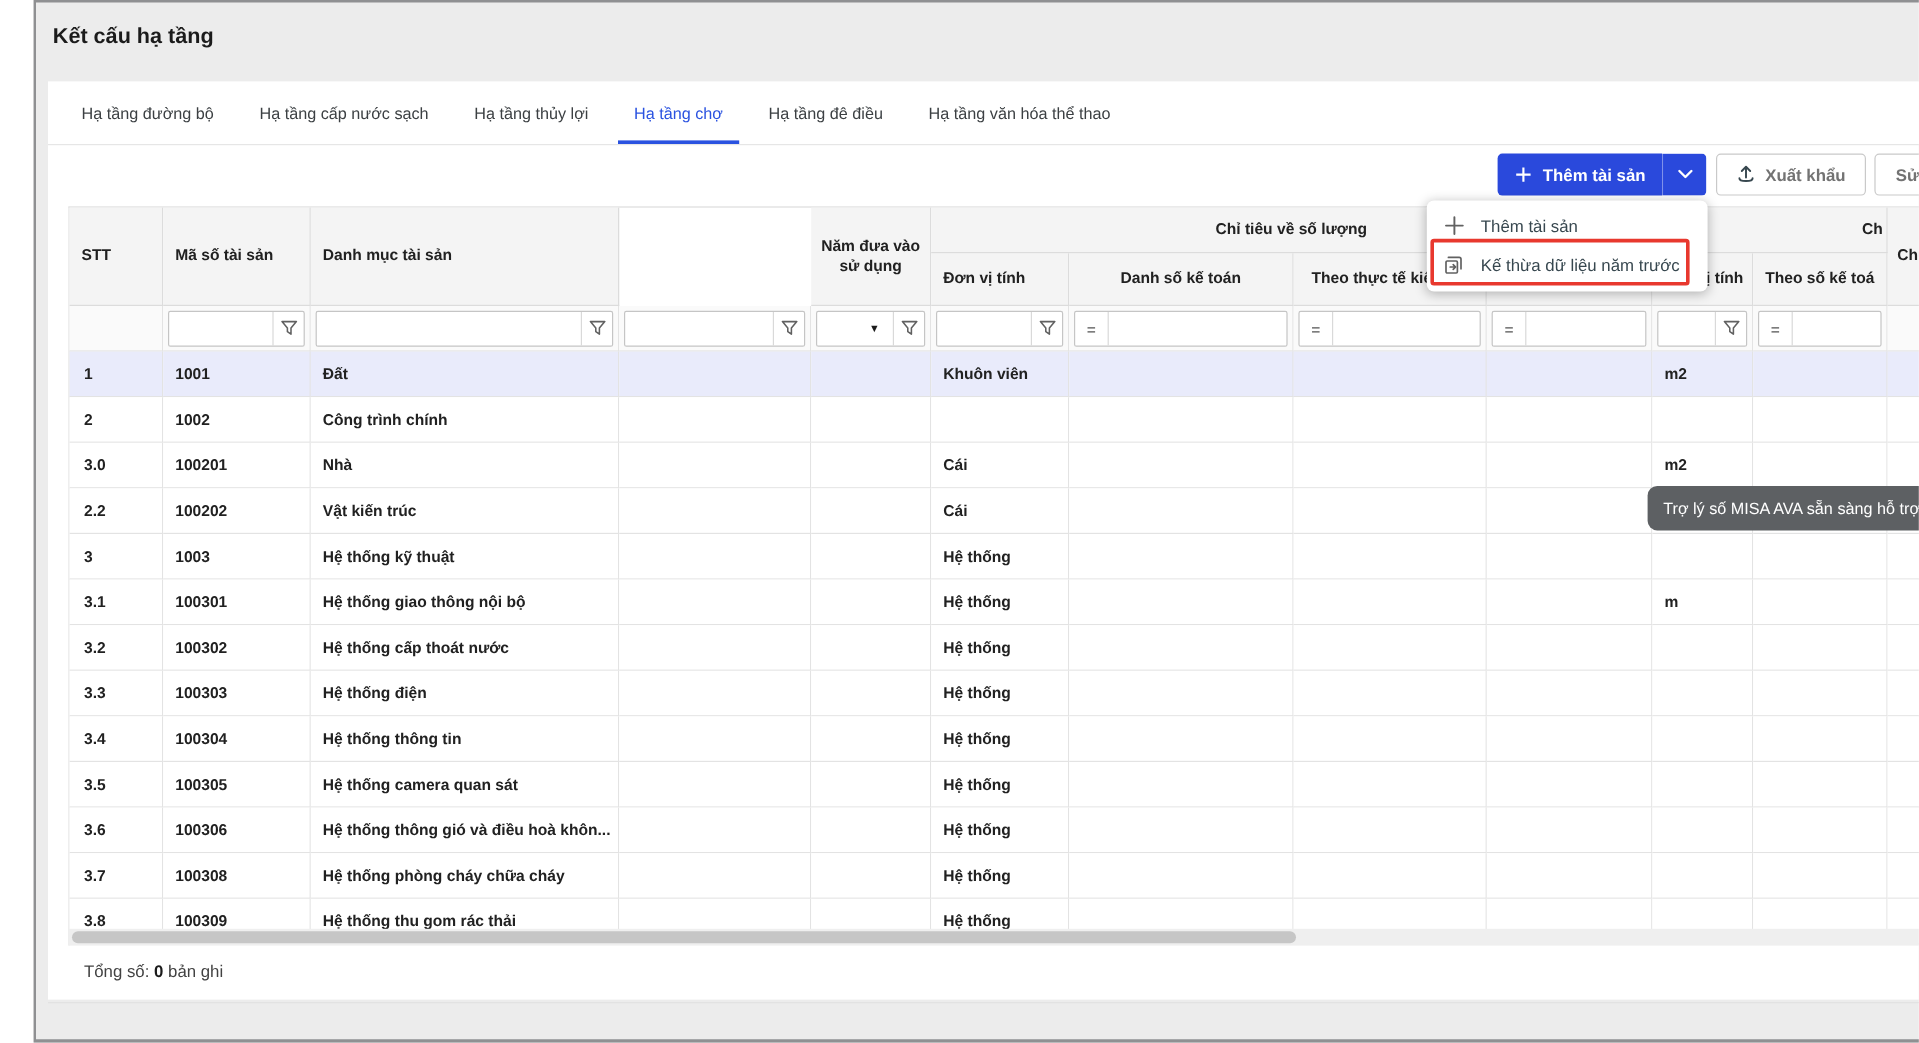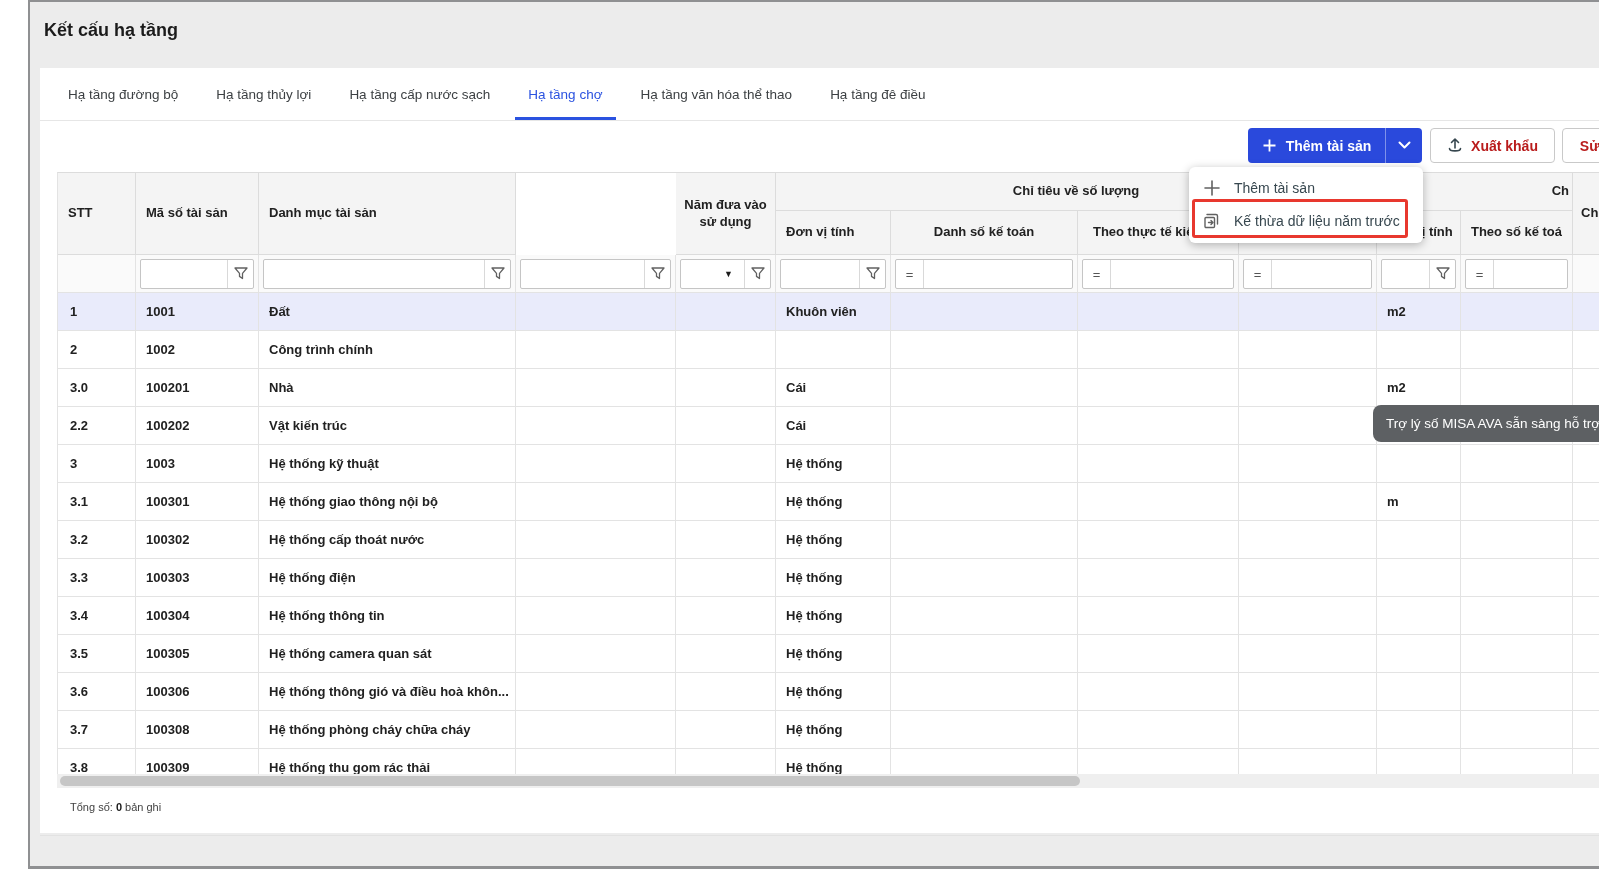--- a/index.html
+++ b/index.html
@@ -15,21 +15,21 @@
             border-bottom:1px solid #e6e6e6; display:flex; align-items:stretch; padding-left:15px; gap:12px; }
   .tab { display:flex; align-items:center; padding:0 13px; font-size:13.5px; color:#3c4043;
          font-weight:500; cursor:pointer; position:relative; white-space:nowrap; }
   .tab.active { color:#2a52e0; }
   .tab.active::after { content:""; position:absolute; left:0; right:0; bottom:0; height:3px; background:#2a52e0; }
 
   
   .btn { position:absolute; height:35px; border-radius:4px; display:flex; align-items:center;
          justify-content:center; font-size:14px; font-weight:700; cursor:pointer; }
   .btn-blue { background:#2a49dc; color:#fff; border:none; }
-  .btn-outline { background:#fff; color:#b91c1c; border:1px solid #c9c9c9; }
+  .btn-outline { background:#fff; color:#737373; border:1px solid #c9c9c9; }
   .btn-add { left:1218px; top:126px; width:137px; border-radius:4px 0 0 4px; gap:9px; }
   .btn-caret { left:1355px; top:126px; width:37px; border-radius:0 4px 4px 0; border-left:1px solid rgba(255,255,255,.4); }
   .btn-export { left:1400px; top:126px; width:125px; gap:8px; }
   .btn-edit { left:1532px; top:126px; width:63px; }
 
   
   #table { position:absolute; left:27px; top:170px; width:1575px; height:616px; background:#fff;
            border-top:1px solid #dcdcdc; border-left:1px solid #e3e3e3; }
   .cell { position:absolute; border-right:1px solid #e3e3e3; border-bottom:1px solid #e3e3e3;
           overflow:hidden; font-size:13px; color:#212121; }
@@ -47,21 +47,21 @@
   .filter-box .eq { width:28px; border-right:1px solid #d9d9d9; display:flex; align-items:center;
                     justify-content:center; color:#555; font-size:13px; }
   .caret { font-size:9px; color:#1b1b1b; margin-right:6px; }
   .info-icon { display:inline-flex; width:15px; height:15px; border:1.5px solid #2f7bf6; border-radius:50%;
                color:#2f7bf6; font-size:10px; font-weight:700; align-items:center; justify-content:center;
                margin-left:4px; vertical-align:-3px; font-style:normal; }
 
   
   .hscroll { position:absolute; left:27px; top:772px; width:1572px; height:14px; background:#efefef; }
   .hscroll .thumb { position:absolute; left:3px; top:2px; width:1020px; height:10px; background:#c6c6c6; border-radius:6px; }
-  .footer { position:absolute; left:40px; top:799px; font-size:11px; color:#424242; }
+  .footer { position:absolute; left:40px; top:799px; font-size:14px; color:#424242; }
   .footer b { color:#1b1b1b; }
   .panel-line { position:absolute; left:10px; right:2px; top:833px; height:1px; background:#e2e2e2; }
 
   
   .dropdown { position:absolute; left:1159px; top:165px; width:234px; background:#fff; border-radius:6px;
               box-shadow:0 2px 10px rgba(0,0,0,.28); padding:4px 0 6px; z-index:30; }
   .menu-item { height:33px; display:flex; align-items:center; gap:13px; padding-left:14px;
                font-size:14px; color:#37474f; cursor:pointer; }
   .red-box { position:absolute; left:1162px; top:197px; width:216px; height:39px;
              border:3px solid #e8382e; border-radius:3px; z-index:40; pointer-events:none; }
@@ -76,25 +76,25 @@
 <body>
 
 <div class="screen">
 
   <div class="page-title">Kết cấu hạ tầng</div>
 
   <div class="panel"></div>
 
   <div class="tabbar" id="tabbar">
       <div class="tab">Hạ tầng đường bộ</div>
+      <div class="tab">Hạ tầng cấp nước sạch</div>
       <div class="tab">Hạ tầng thủy lợi</div>
-      <div class="tab">Hạ tầng cấp nước sạch</div>
       <div class="tab active">Hạ tầng chợ</div>
+      <div class="tab">Hạ tầng đê điều</div>
       <div class="tab">Hạ tầng văn hóa thể thao</div>
-      <div class="tab">Hạ tầng đê điều</div>
     </div>
 
   <button class="btn btn-blue btn-add">
     <span>
       <svg width="15" height="15" viewBox="0 0 15 15">
           <path d="M7.5 1.5v12M1.5 7.5h12" stroke="#fff" stroke-width="1.8" fill="none"></path>
         </svg>
     </span>
     <span>Thêm tài sản</span>
   </button>

